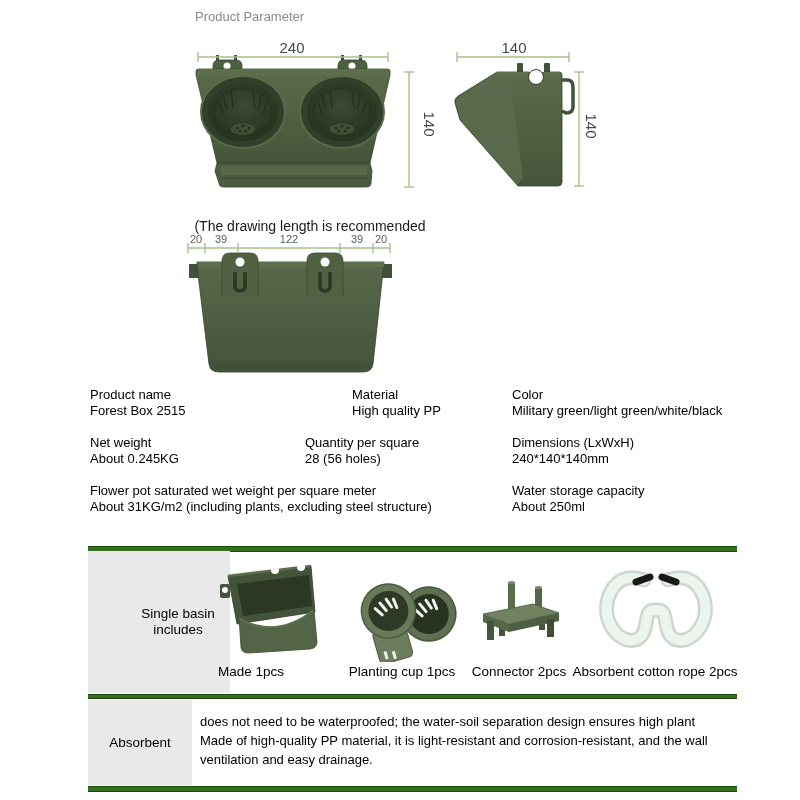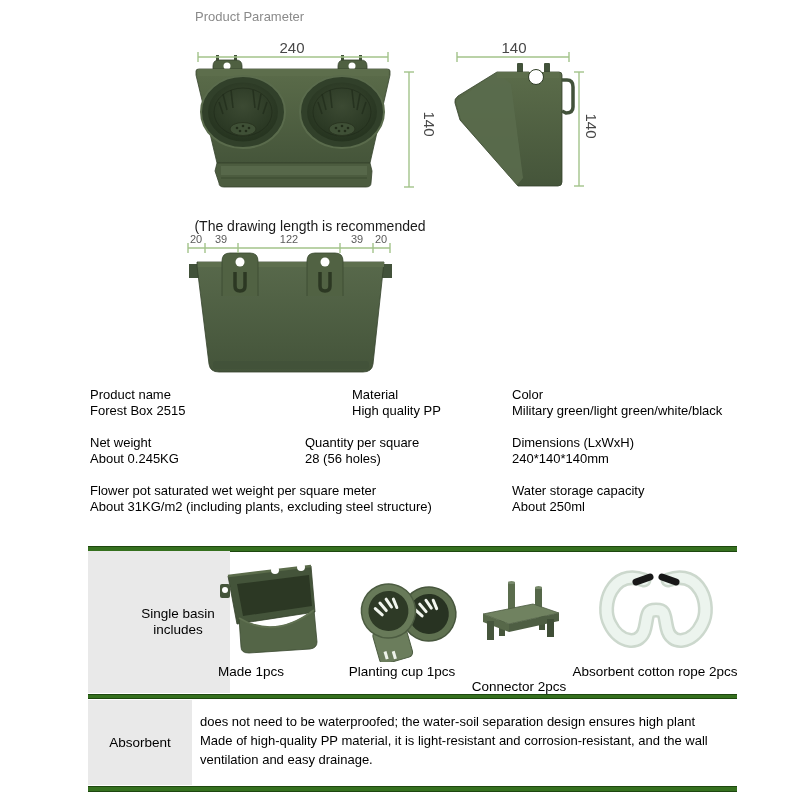--- a/index.html
+++ b/index.html
@@ -265,21 +265,21 @@
 
   <svg class="abs" style="left:596px;top:560px;" width="122" height="96" viewBox="0 0 122 96">
     <path d="M48,20 C16,8 4,46 14,64 C23,83 45,87 49,68 C52,55 50,50 60,50 C70,50 68,55 71,68 C75,87 97,83 106,64 C116,46 104,8 72,20" fill="none" stroke="#ccd8cd" stroke-width="15" stroke-linecap="round"></path>
     <path d="M48,20 C16,8 4,46 14,64 C23,83 45,87 49,68 C52,55 50,50 60,50 C70,50 68,55 71,68 C75,87 97,83 106,64 C116,46 104,8 72,20" fill="none" stroke="#ecf4ee" stroke-width="10" stroke-linecap="round"></path>
     <line x1="40" y1="22" x2="54" y2="17" stroke="#181818" stroke-width="7" stroke-linecap="round"></line>
     <line x1="66" y1="17" x2="80" y2="22" stroke="#181818" stroke-width="7" stroke-linecap="round"></line>
   </svg>
 
   <span class="abs caption" style="left:251px;">Made 1pcs</span>
   <span class="abs caption" style="left:402px;">Planting cup 1pcs</span>
-  <span class="abs caption" style="left:519px;margin-top:15px;">Connector 2pcs</span>
+  <span class="abs caption" style="left:519px;">Connector 2pcs</span>
   <span class="abs caption" style="left:655px;">Absorbent cotton rope 2pcs</span>
 
   <div class="abs bar" style="top:694px;height:3px;"></div>
 
   <div class="abs panel" style="top:700px;height:85px;">
     <span>Absorbent</span>
   </div>
 
   <div class="abs features-text">
     <div>does not need to be waterproofed; the water-soil separation design ensures high plant</div>

